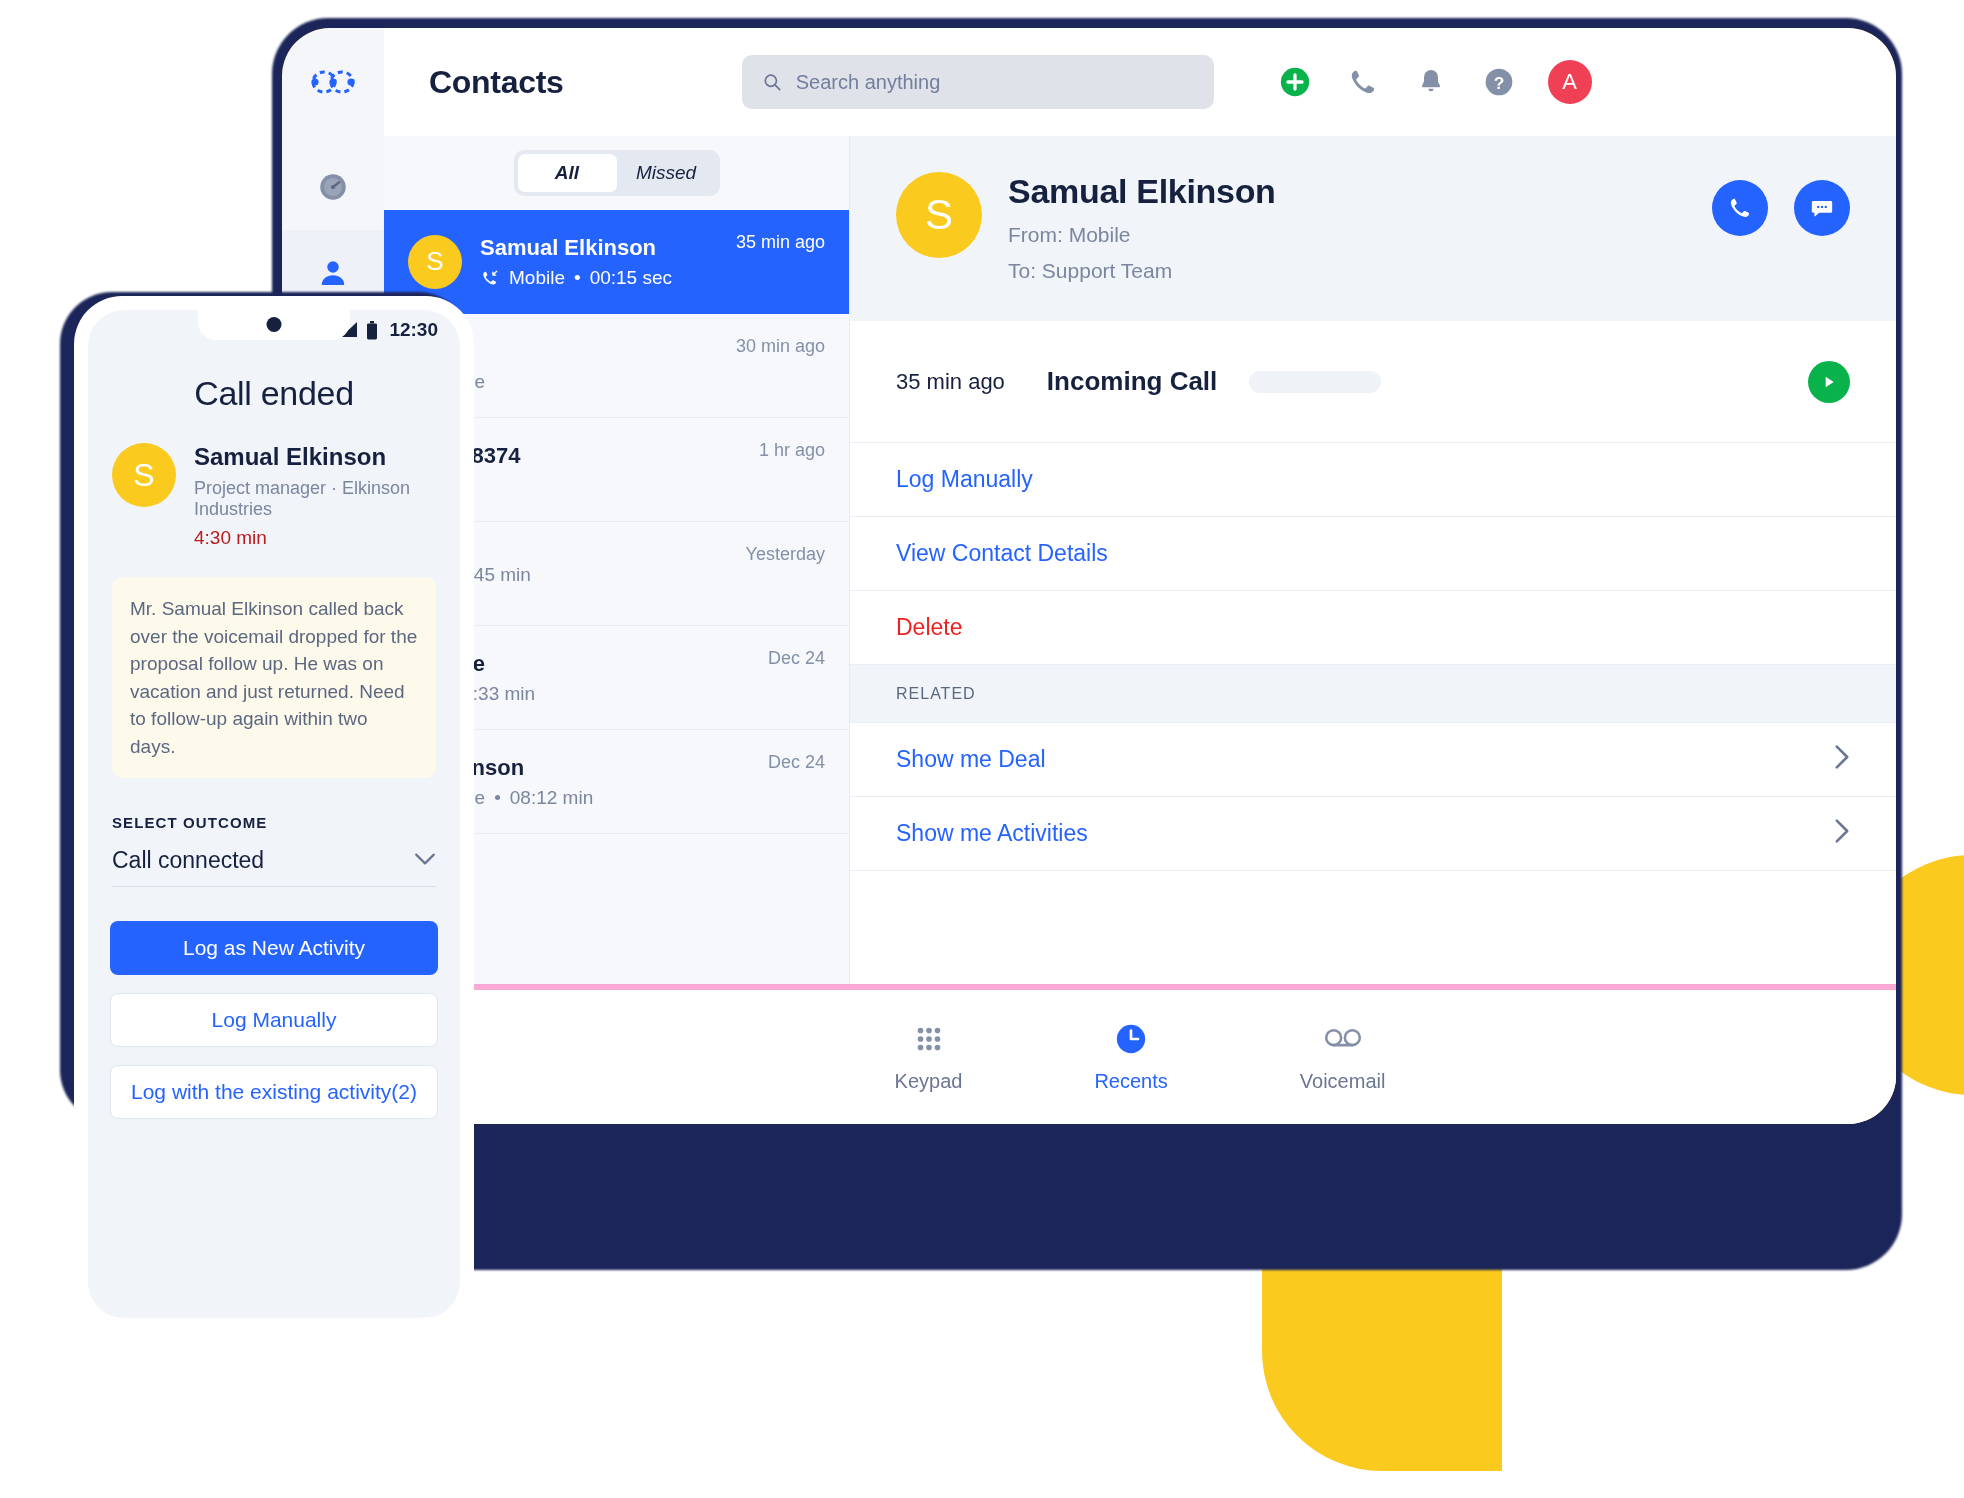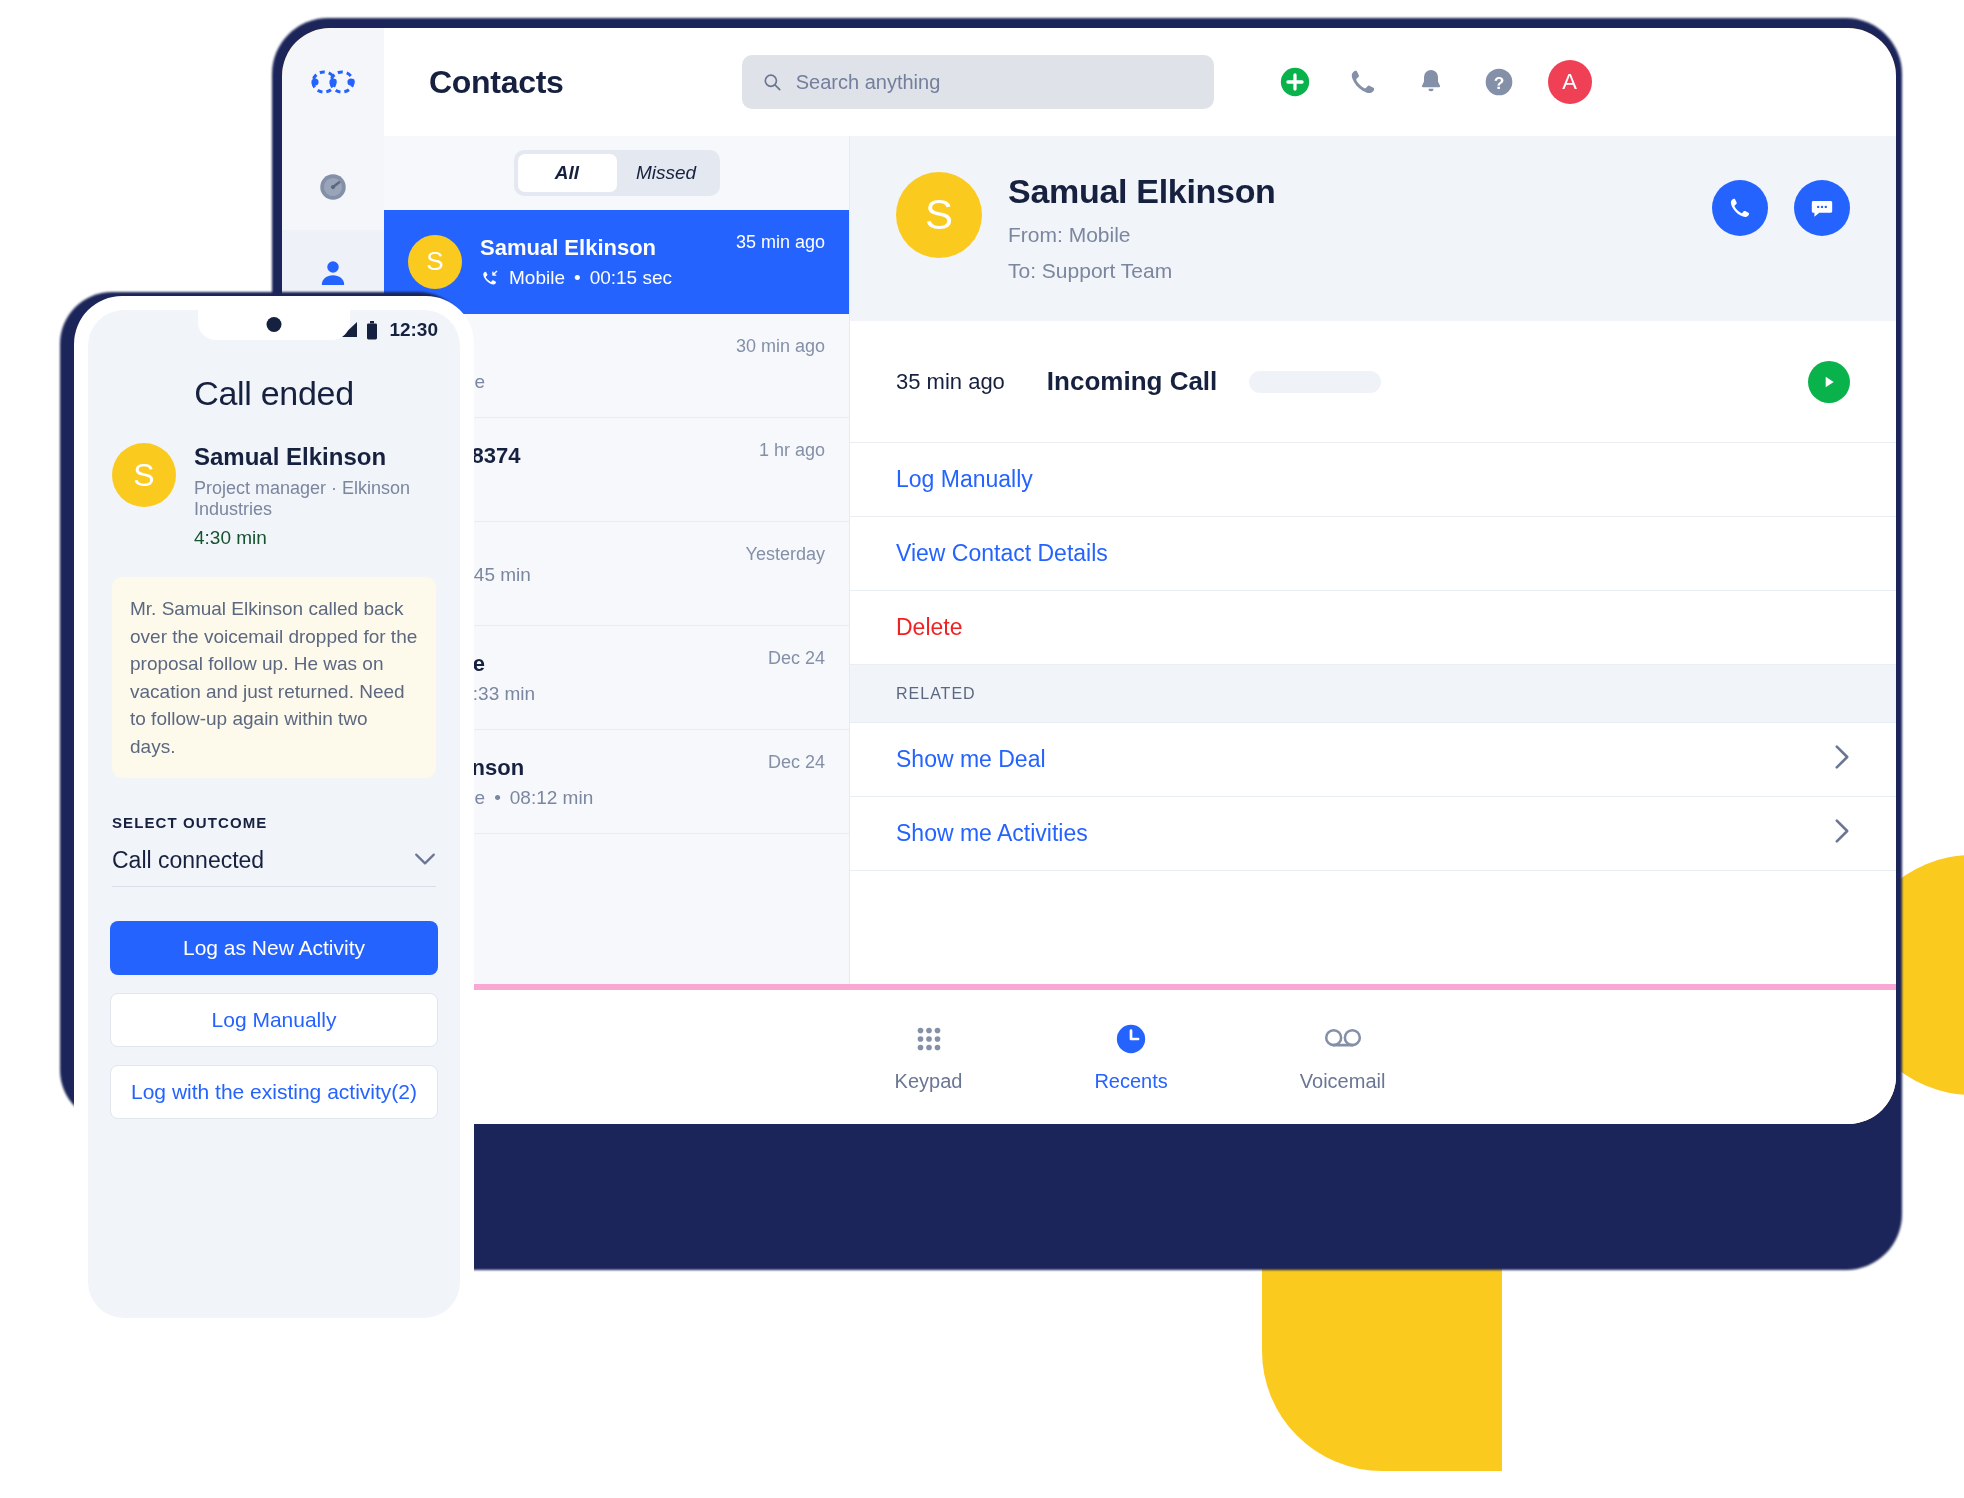--- a/index.html
+++ b/index.html
@@ -212,21 +212,21 @@
   .sb-time { font-size: 19px; font-weight: bold; color: #16203f; margin-left: 4px; }
   .call-ended { text-align: center; font-size: 34px; color: #16203f; margin-top: 24px; letter-spacing: -0.3px; }
   .pcontact { display: flex; align-items: flex-start; padding: 30px 24px 0 24px; }
   .pav {
     width: 64px; height: 64px; border-radius: 50%; background: #FBCA1F;
     color: #fff; font-size: 32px; display: flex; align-items: center; justify-content: center;
     flex: 0 0 64px; margin-right: 18px;
   }
   .pname { font-size: 24px; font-weight: bold; color: #16203f; }
   .prole { font-size: 18px; color: #7b869f; margin-top: 7px; }
-  .pdur { font-size: 19px; color: #14532d; margin-top: 7px; }
+  .pdur { font-size: 19px; color: #b91c1c; margin-top: 7px; }
   .note {
     margin: 28px 24px 0 24px; background: #fdfaec; border-radius: 10px;
     padding: 18px 18px; font-size: 19px; line-height: 1.45; color: #5c6780;
   }
   .outcome-label {
     margin: 36px 24px 0 24px; font-size: 15px; letter-spacing: 1.1px;
     font-weight: bold; color: #16203f;
   }
   .outcome-sel {
     margin: 16px 24px 0 24px; border-bottom: 1px solid #d9dee8;

